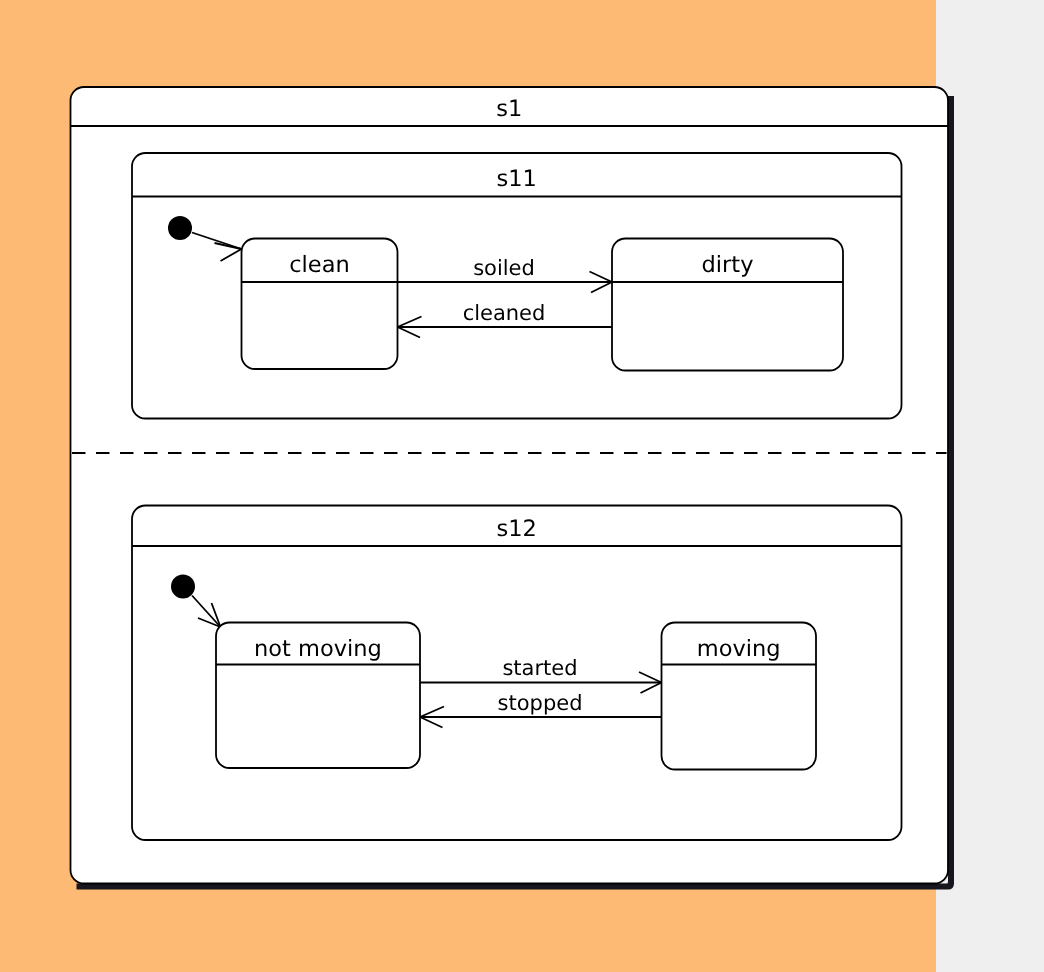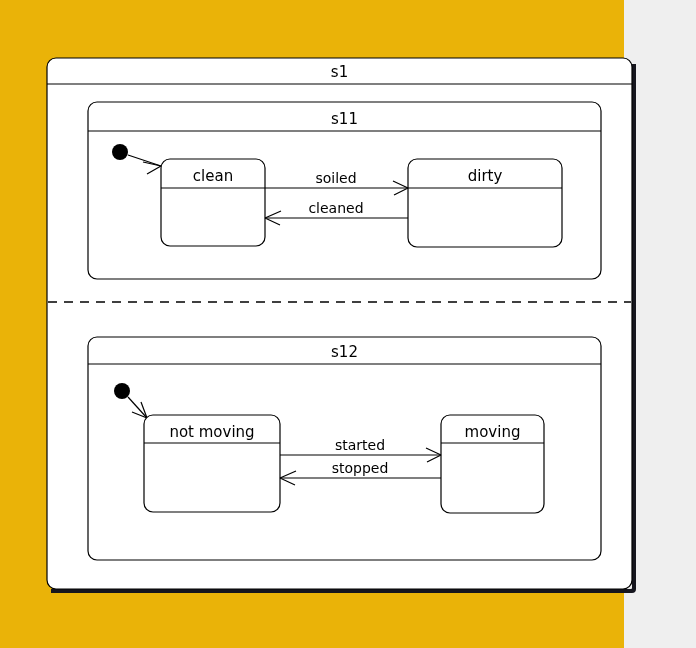--- a/index.html
+++ b/index.html
@@ -10,21 +10,21 @@
   body {
     width: 696px;
     height: 648px;
     overflow: hidden;
     font-family: "DejaVu Sans", sans-serif;
   }
   #canvas {
     position: relative;
     width: 624px;
     height: 648px;
-    background: #eab308;
+    background: #fdba74;
   }
   svg.diagram {
     position: absolute;
     left: 0;
     top: 0;
     width: 696px;
     height: 648px;
   }
   .region-title, .state-title, .trans-label {
     font-family: "DejaVu Sans", sans-serif;

